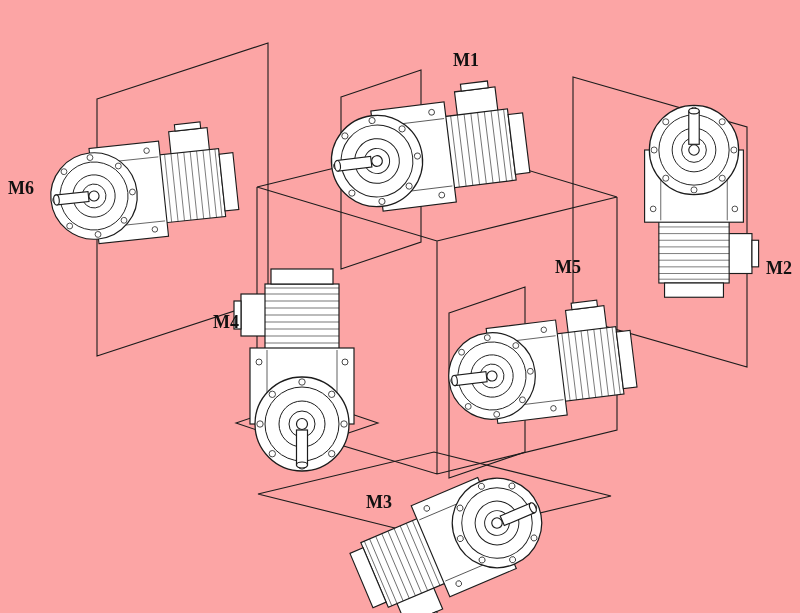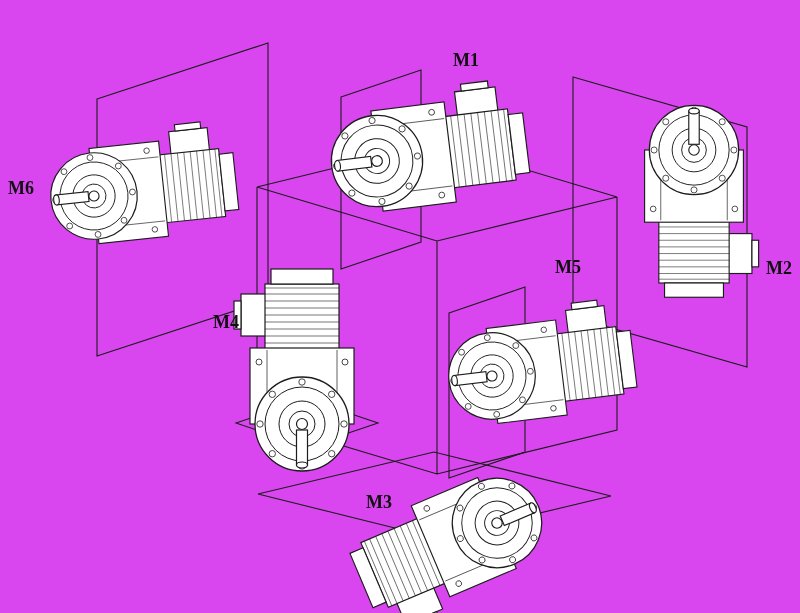--- a/index.html
+++ b/index.html
@@ -4,21 +4,21 @@
 <style>
   html, body {
     margin: 0;
     padding: 0;
     background: #ffffff;
   }
   .stage {
     position: relative;
     width: 800px;
     height: 613px;
-    background: #d946ef;
+    background: #fca5a5;
     overflow: hidden;
     font-family: "Liberation Serif", serif;
   }
   svg { display: block; }
   .pos-label {
     font-family: "Liberation Serif", serif;
     font-weight: 700;
     font-size: 18px;
     fill: #111111;
   }

